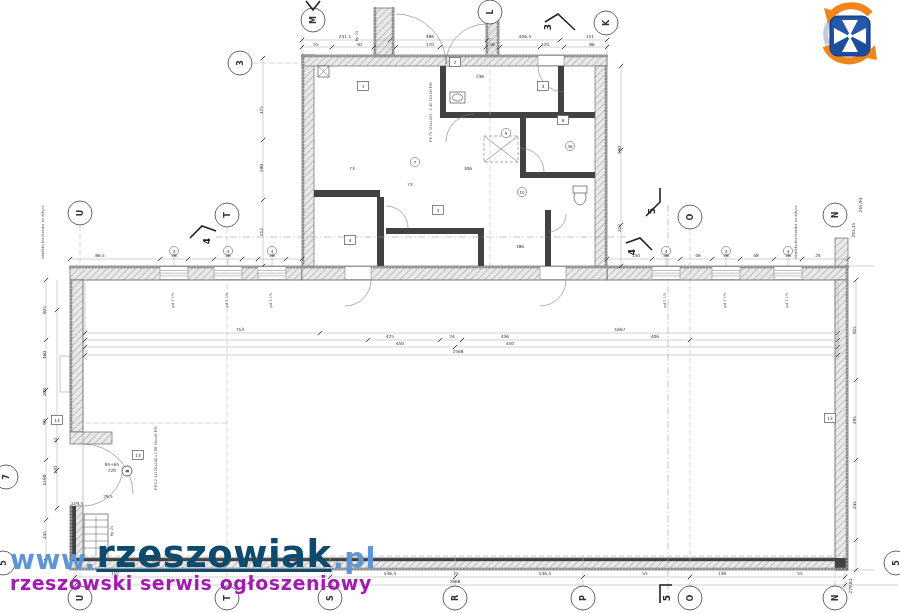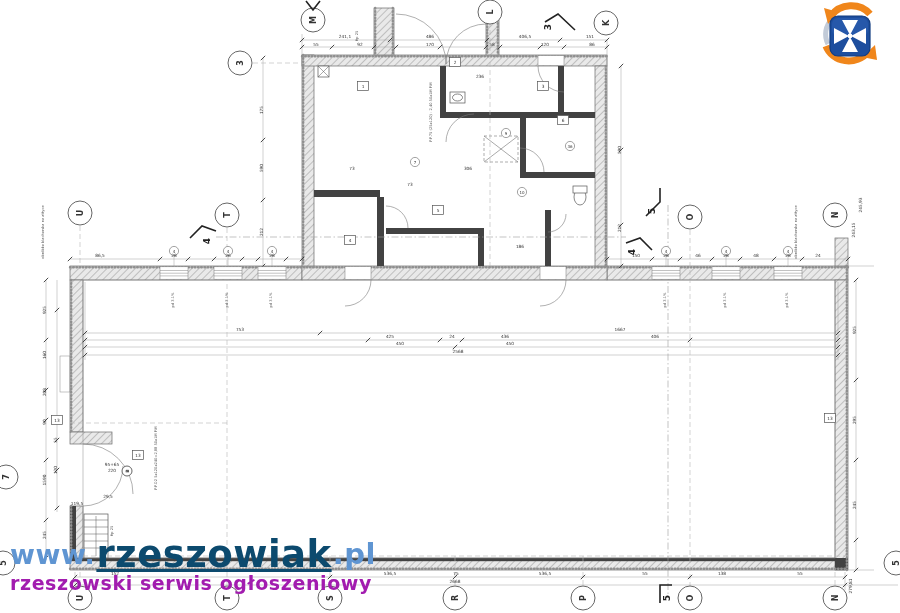--- a/index.html
+++ b/index.html
@@ -27,21 +27,21 @@
   .annt{font-size:3.6px;fill:#555;text-anchor:middle;}
   .boxr{fill:#fff;stroke:#555;stroke-width:.7;}
   .boxt{font-size:4.3px;fill:#333;text-anchor:middle;dominant-baseline:central;}
   .sec{stroke:#222;stroke-width:1.6;fill:none;}
   .sect{font-size:9px;font-weight:bold;fill:#222;text-anchor:middle;dominant-baseline:central;}
   .fix{stroke:#555;stroke-width:.7;fill:#fff;}
   .fixl{stroke:#555;stroke-width:.5;}
   .shaft{stroke:#777;stroke-width:.6;fill:none;stroke-dasharray:3 2;}
 
   .wm{position:absolute;left:10px;top:536px;line-height:1;}
-  .wm1{display:flex;align-items:center;color:#5f95d2;font-size:27px;font-weight:600;letter-spacing:.5px;}
+  .wm1{display:flex;align-items:flex-end;color:#5f95d2;font-size:27px;font-weight:600;letter-spacing:.5px;}
   .wm1 .brand{font-size:37px;font-weight:bold;color:#0c4a6e;margin:0 1px;text-decoration:underline;}
   .wm1 .tld{font-size:29px;}
   .wm2{font-size:19px;font-weight:600;color:#a21caf;letter-spacing:.6px;margin-top:1px;}
 </style>
 </head>
 <body>
 
 <svg id="plan" width="900" height="613" viewBox="0 0 900 613">
   <defs>
     <pattern id="hatch" width="5" height="5" patternUnits="userSpaceOnUse" patternTransform="rotate(45)">

